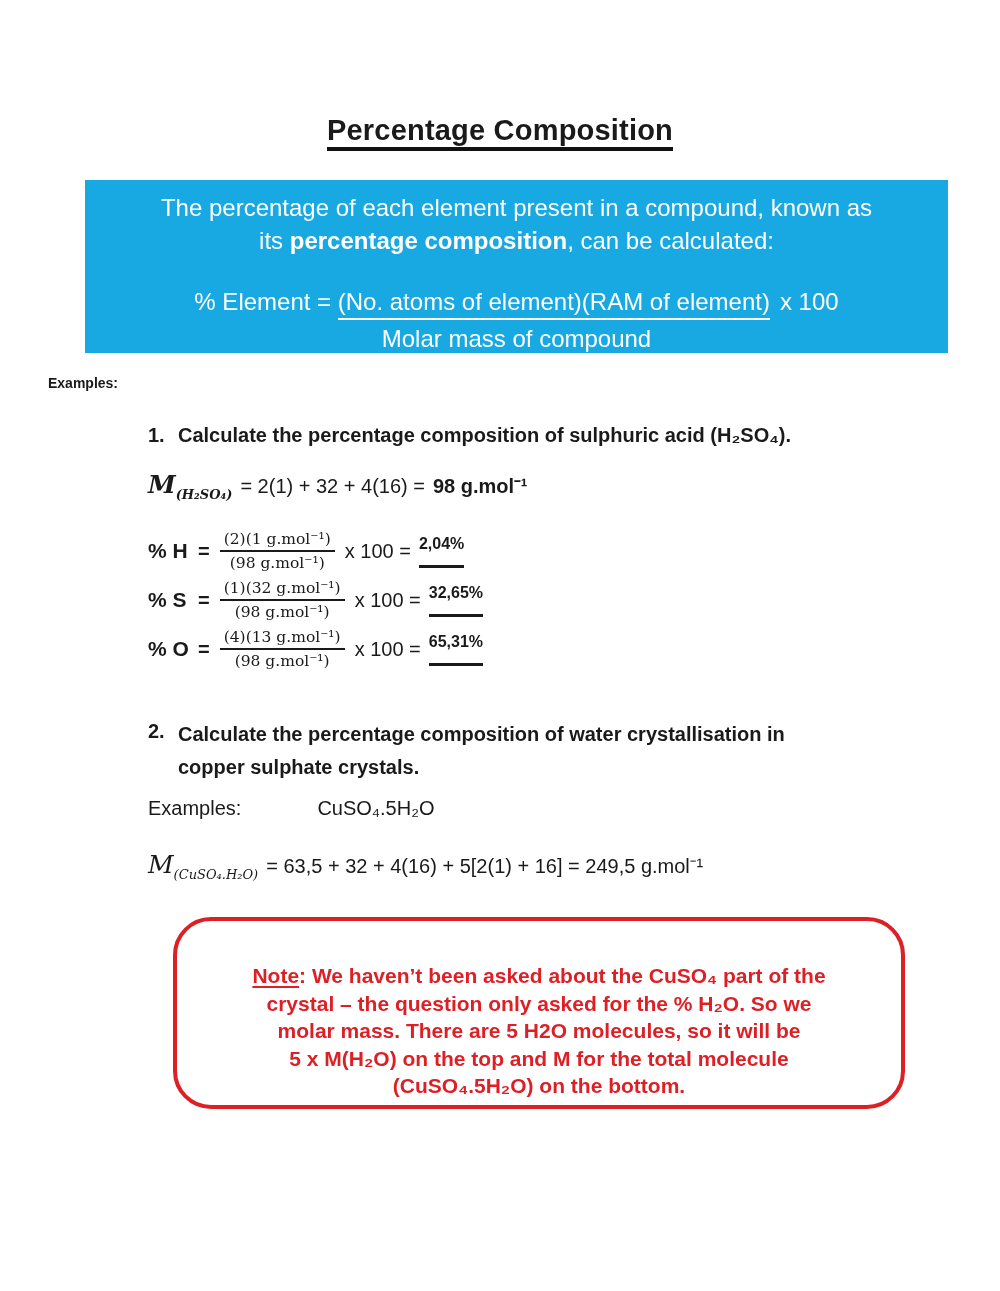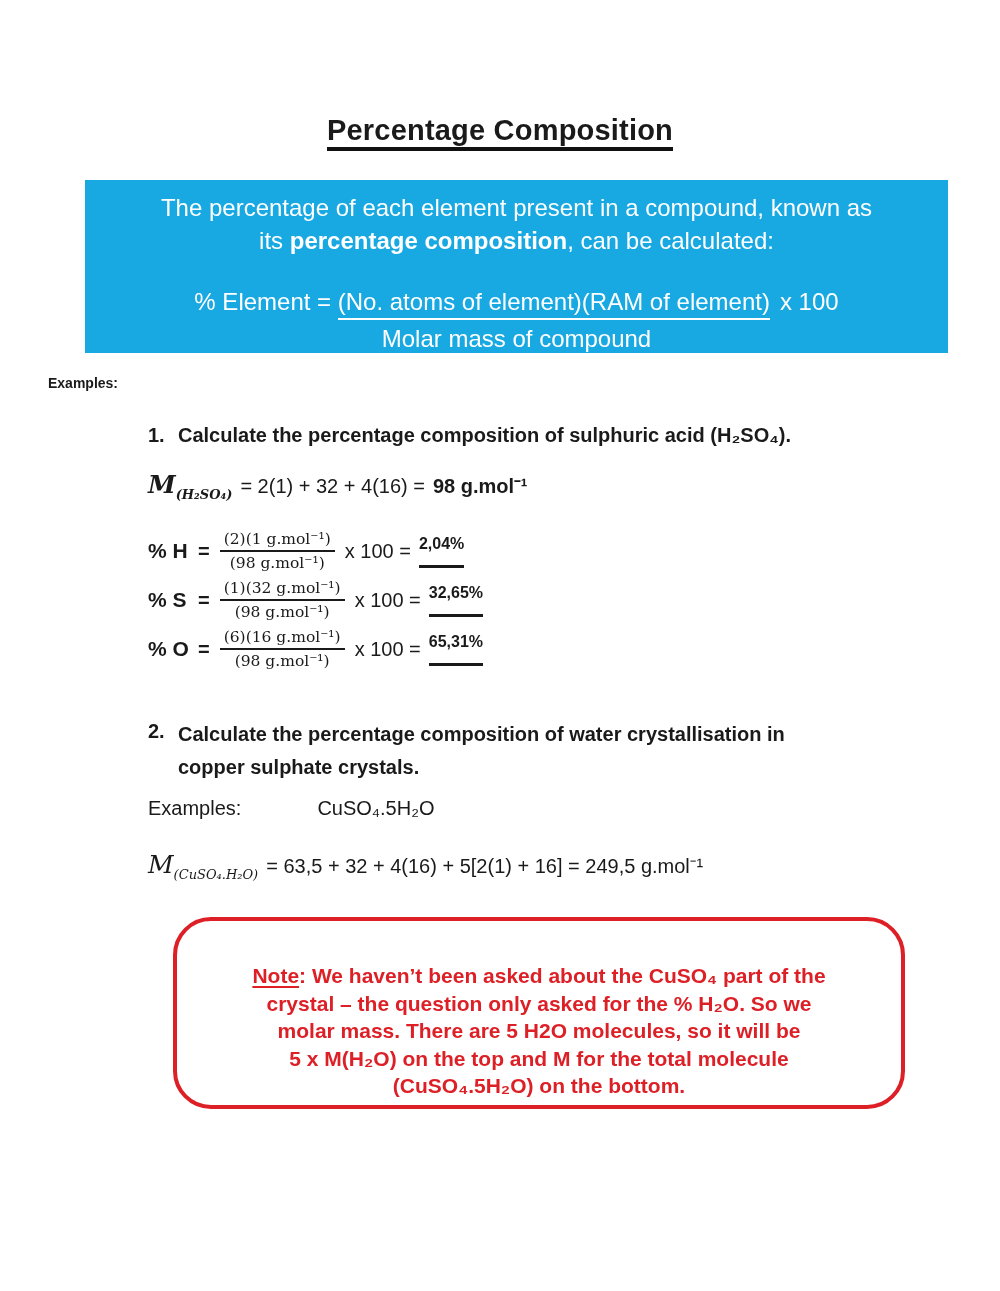--- a/index.html
+++ b/index.html
@@ -129,21 +129,21 @@
         <span class="frac-num">(1)(32 g.mol⁻¹)</span>
         <span class="frac-den">(98 g.mol⁻¹)</span>
       </span>
       <span class="pct-mult">x 100 =</span>
       <span class="pct-result">32,65%</span>
     </div>
     <div class="pct-row">
       <span class="pct-label">% O</span>
       <span class="pct-eq">=</span>
       <span class="frac">
-        <span class="frac-num">(6)(16 g.mol⁻¹)</span>
+        <span class="frac-num">(4)(13 g.mol⁻¹)</span>
         <span class="frac-den">(98 g.mol⁻¹)</span>
       </span>
       <span class="pct-mult">x 100 =</span>
       <span class="pct-result">65,31%</span>
     </div>
   </div>
 
   <div class="item-heading item2-heading">
     <span class="item-number">2.</span>
     <span>

